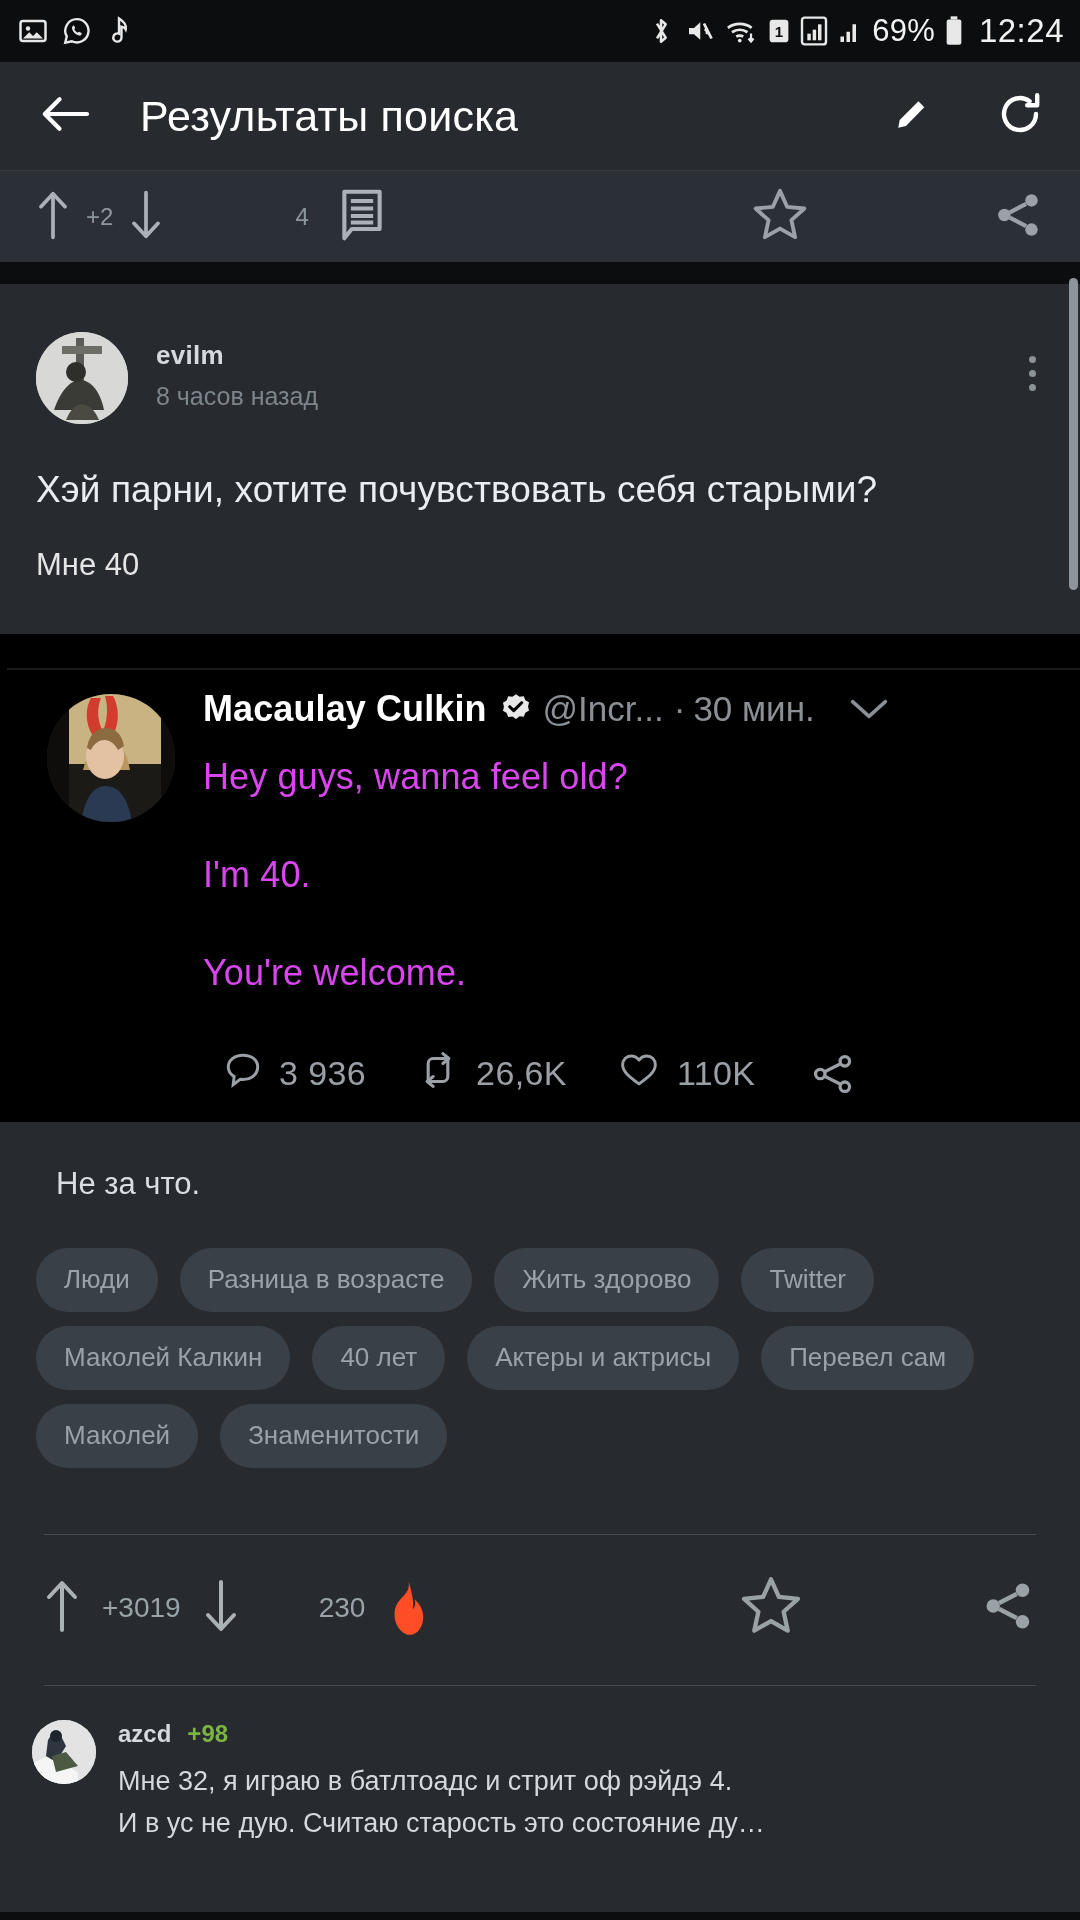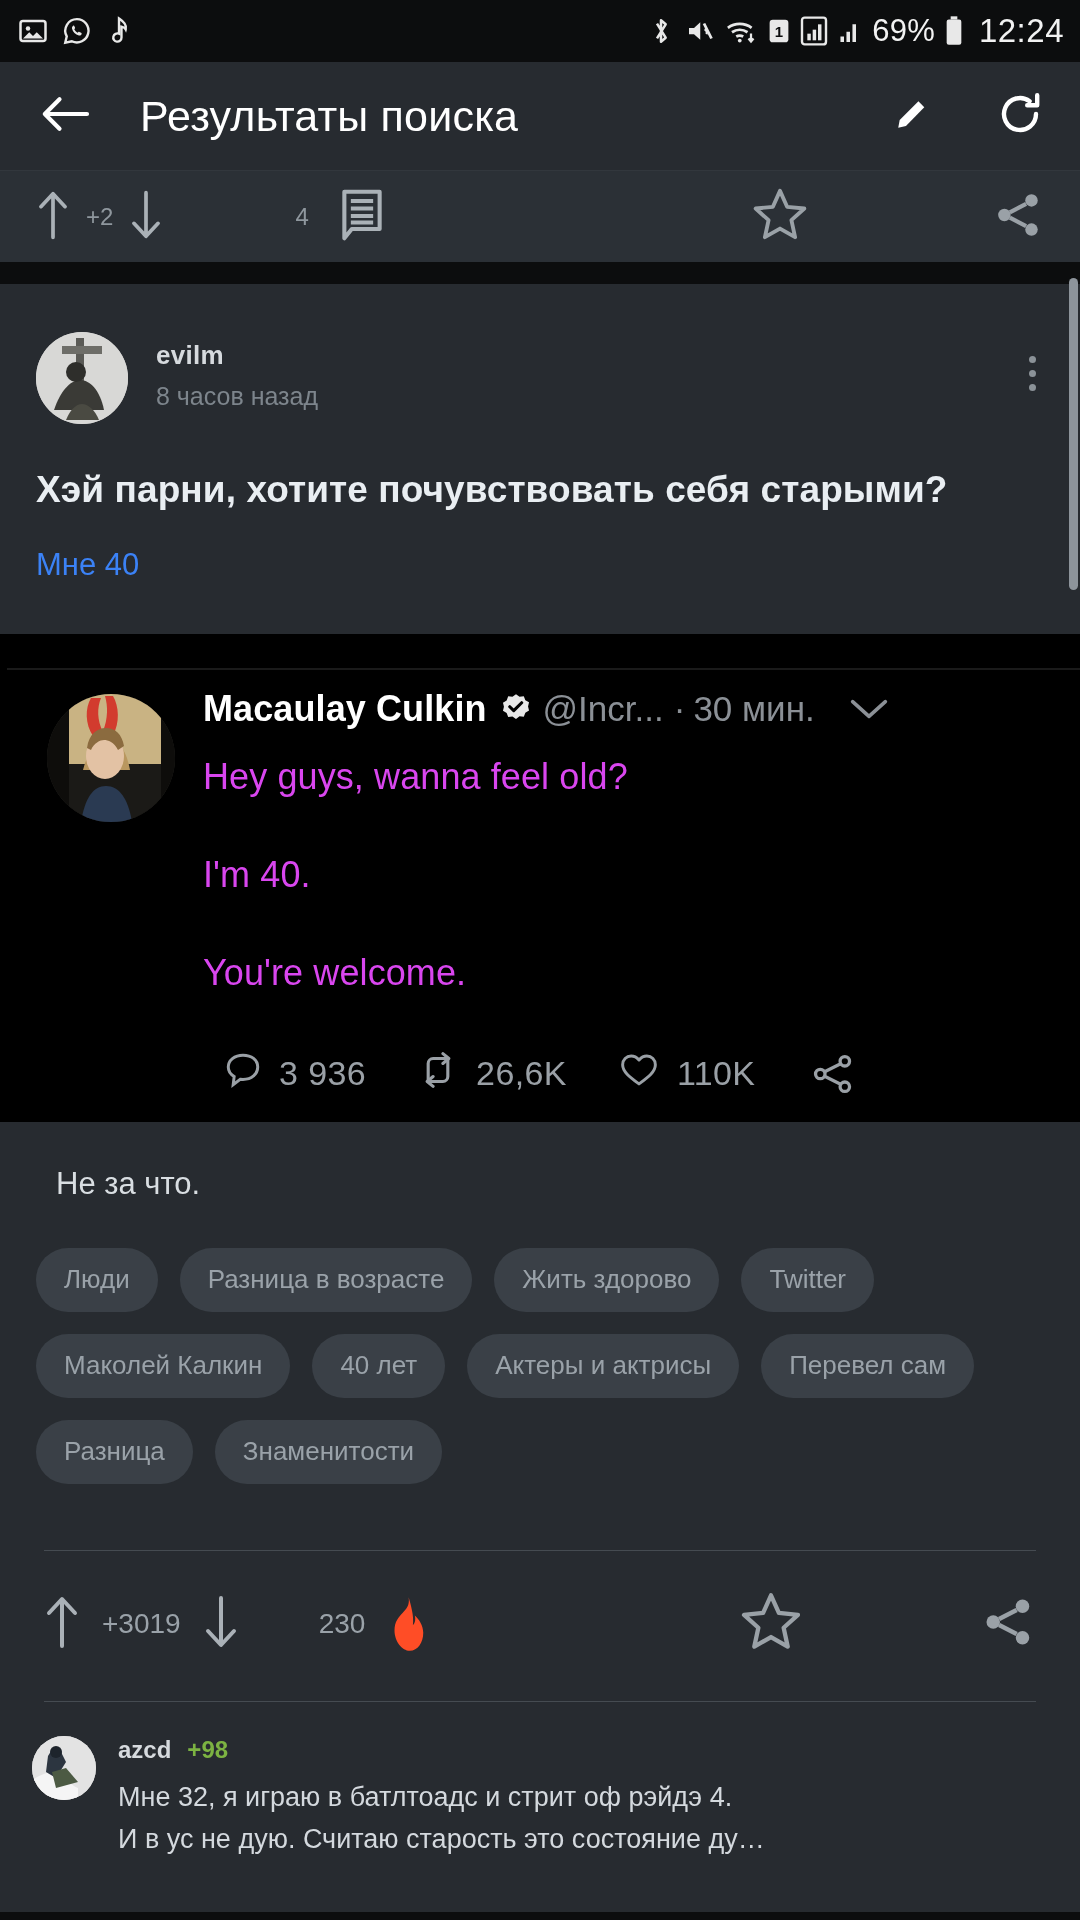--- a/index.html
+++ b/index.html
@@ -60,25 +60,25 @@
   .avatar svg { display: block; width: 100%; height: 100%; }
   .post-meta { margin-left: 28px; padding-top: 8px; }
   .post-author { color: #d6dade; font-size: 26px; font-weight: bold; letter-spacing: .3px; }
   .post-time { color: #7d858c; font-size: 25px; margin-top: 11px; }
   .kebab {
     margin-left: auto; display: flex; flex-direction: column; gap: 7px;
     padding-top: 24px; padding-right: 8px;
   }
   .kebab i { width: 7px; height: 7px; border-radius: 50%; background: #8b9298; display: block; }
   .post-title {
-    color: #e9eef2; font-size: 37px; font-weight: bold; line-height: 1.3;
+    color: #e9eef2; font-size: 37px; font-weight: normal; line-height: 1.3;
     padding: 42px 36px 0 36px; letter-spacing: .1px;
   }
   .post-sub {
-    color: #3b82f6; font-size: 31px; padding: 30px 36px 0 36px; line-height: 1.35;
+    color: #e5e5e5; font-size: 31px; padding: 30px 36px 0 36px; line-height: 1.35;
   }
   .post-pad { height: 48px; }
 
   
   .tweet {
     background: #000000; position: relative; overflow: hidden;
     padding: 0 0 26px 7px;
   }
   .tweet-clip { height: 36px; background: #000; position: relative; }
   .tweet-clip::after{
@@ -103,21 +103,21 @@
   .tw-stats { display: flex; align-items: center; margin-top: 58px; padding-left: 22px; }
   .tw-stat { display: flex; align-items: center; color: #9aa0a6; font-size: 34px; }
   .tw-stat .num { margin-left: 18px; letter-spacing: .4px; }
   .tw-stat + .tw-stat { margin-left: 52px; }
   .tw-share-ico { margin-left: 56px; display: inline-flex; }
 
   
   .after-text { color: #d9dee2; font-size: 31px; padding: 44px 36px 0 56px; }
 
   
-  .tags { display: flex; flex-wrap: wrap; gap: 22px 22px; padding: 46px 48px 0 36px; }
+  .tags { display: flex; flex-wrap: wrap; gap: 14px 22px; padding: 46px 48px 0 36px; }
   .tag {
     background: #3a4047; color: #9aa2a9; font-size: 26px;
     border-radius: 34px; padding: 18px 28px 20px 28px; line-height: 1;
     white-space: nowrap;
   }
 
   
   .divider { height: 1px; background: #454b51; margin: 66px 44px 0 44px; }
 
   
@@ -396,21 +396,21 @@
 
     <div class="tags">
       <span class="tag">Люди</span>
       <span class="tag">Разница в возрасте</span>
       <span class="tag">Жить здорово</span>
       <span class="tag">Twitter</span>
       <span class="tag">Маколей Калкин</span>
       <span class="tag">40 лет</span>
       <span class="tag">Актеры и актрисы</span>
       <span class="tag">Перевел сам</span>
-      <span class="tag">Разница</span>
+      <span class="tag">Маколей</span>
       <span class="tag">Знаменитости</span>
     </div>
 
     <div class="divider"></div>
 
     <div class="actionbar">
       <span>
         <svg width="36" height="58" viewBox="0 0 18 28">
             <path d="M9 26V3M2.5 9.5L9 2.5l6.5 7" fill="none" stroke="#aab1b7" stroke-width="2" stroke-linecap="round" stroke-linejoin="round"></path>
           </svg>

